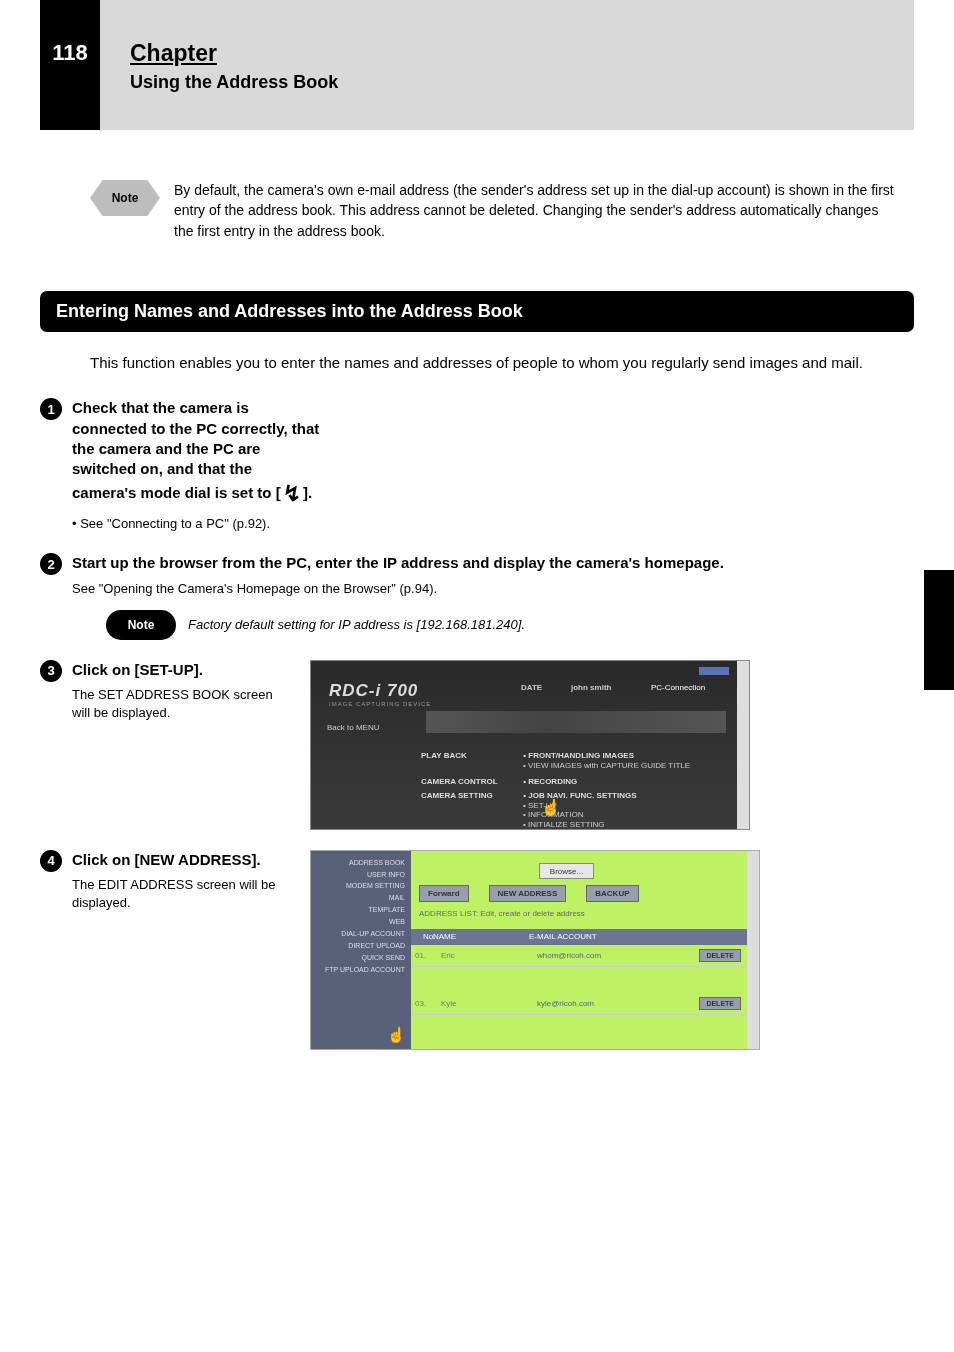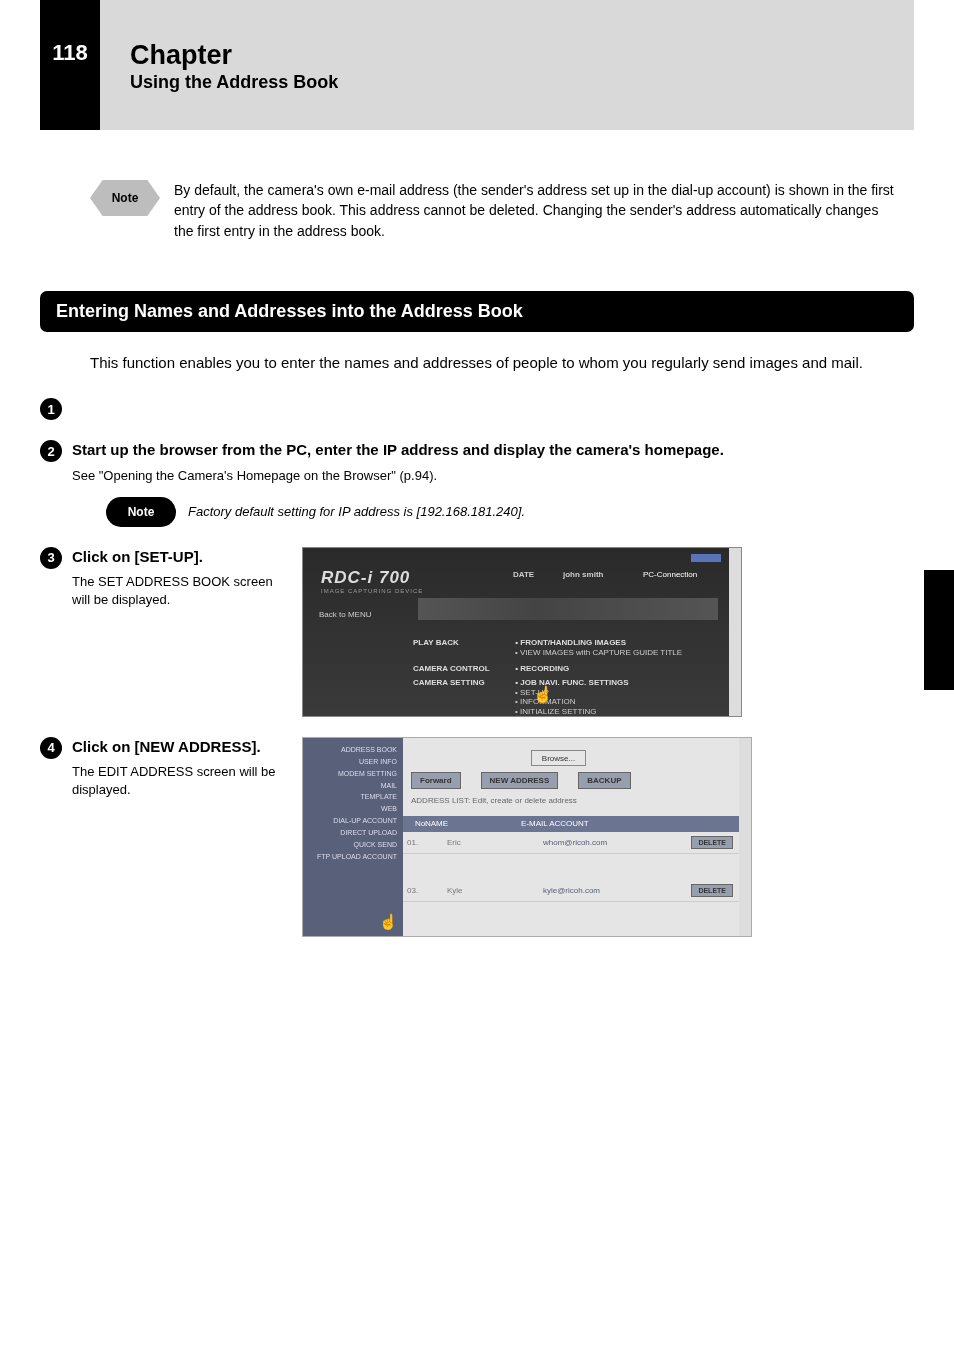--- a/index.html
+++ b/index.html
@@ -1,21 +1,21 @@
 <!DOCTYPE html>
 <html><head>
 <meta charset="utf-8">
 <style>
   * { box-sizing: border-box; margin: 0; padding: 0; }
   html, body { width: 954px; background: #fff; font-family: Arial, Helvetica, sans-serif; color: #000; }
   .page { width: 954px; padding: 0 40px 40px 40px; position: relative; }
   .top-gray { background: #d9d9d9; height: 130px; width: 100%; position: relative; }
   .top-black { position: absolute; left: 0; top: 0; width: 60px; height: 130px; background: #000; }
   .page-number { position: absolute; left: 0; top: 40px; width: 60px; text-align: center; color: #fff; font-weight: bold; font-size: 22px; }
-  .chapter-title { position: absolute; left: 90px; top: 40px; font-size: 27px; font-weight: bold; }
+  .chapter-title { position: absolute; left: 90px; top: 40px; font-size: 23px; font-weight: bold; text-decoration: underline; }
   .chapter-sub { position: absolute; left: 90px; top: 72px; font-size: 18px; font-weight: bold; }
   .section1 { margin-top: 50px; padding-left: 50px; padding-right: 20px; }
   .para { font-size: 15px; line-height: 1.5; }
   .row-note { display: flex; align-items: flex-start; margin-top: 18px; gap: 14px; }
   .hex-note {
     width: 70px; height: 36px; background: #bdbdbd;
     clip-path: polygon(18% 0, 82% 0, 100% 50%, 82% 100%, 18% 100%, 0 50%);
     display: flex; align-items: center; justify-content: center;
     font-size: 12px; font-weight: bold; flex-shrink: 0;
   }
@@ -24,21 +24,21 @@
   .intro2 { font-size: 15px; line-height: 1.5; margin-top: 20px; padding-left: 50px; }
   .steps { margin-top: 24px; }
   .step { display: flex; align-items: flex-start; margin-top: 20px; gap: 12px; }
   .step-left { width: 280px; flex-shrink: 0; display: flex; align-items: flex-start; gap: 10px; }
   .bullet {
     width: 22px; height: 22px; border-radius: 50%; background: #000; color: #fff;
     display: flex; align-items: center; justify-content: center; font-size: 13px; font-weight: bold; flex-shrink: 0;
   }
   .step-title { font-size: 15px; font-weight: bold; line-height: 1.35; }
   .step-desc { font-size: 13px; line-height: 1.4; margin-top: 6px; }
-  .step-right { flex: 1; }
+  .step-right { flex: 1; margin-left: 8px; }
   .pill-note {
     width: 70px; height: 30px; border-radius: 16px; background: #000; color: #fff;
     display: flex; align-items: center; justify-content: center;
     font-size: 12px; font-weight: bold; flex-shrink: 0;
   }
   .row-black-note { display: flex; align-items: center; gap: 12px; margin-top: 12px; margin-left: 34px; }
   .row-black-note .txt { font-size: 13px; font-style: italic; }
   .connect-icon { font-size: 22px; vertical-align: middle; margin: 0 2px; }
   .side-tab { position: absolute; right: 0; top: 570px; width: 30px; height: 120px; background: #000; }
   
@@ -53,35 +53,35 @@
   .shot1 .banner { position: absolute; left: 115px; top: 50px; width: 300px; height: 22px; background: linear-gradient(90deg,#555 0,#444 40%,#555 100%); }
   .shot1 .row { position: absolute; left: 110px; font-size: 8px; color: #ddd; font-weight: bold; }
   .shot1 .row .k { display: inline-block; width: 100px; }
   .shot1 .r1 { top: 90px; } .shot1 .r1b { top: 100px; left: 212px; position: absolute; font-size: 8px; }
   .shot1 .r2 { top: 116px; }
   .shot1 .r3 { top: 130px; }
   .shot1 .r3b { top: 140px; left: 212px; position: absolute; font-size: 8px; line-height: 1.2; }
   .shot1 .cursor { position: absolute; left: 230px; top: 137px; font-size: 16px; color: #fff; }
   .shot1 .en { position: absolute; top: 6px; right: 20px; width: 30px; height: 8px; background: #5a74b8; }
   
-  .shot2 { width: 450px; height: 200px; background: #e5e5e5; position: relative; border: 1px solid #aaa; font-size: 8px; color: #333; }
+  .shot2 { width: 450px; height: 200px; background: #bef264; position: relative; border: 1px solid #aaa; font-size: 8px; color: #333; }
   .shot2 .side { position: absolute; left: 0; top: 0; bottom: 0; width: 100px; background: #59607a; color: #dde; font-size: 7px; text-align: right; padding: 6px 6px 0 0; line-height: 1.7; }
   .shot2 .side div { white-space: nowrap; }
   .shot2 .main { position: absolute; left: 100px; right: 12px; top: 0; bottom: 0; }
   .shot2 .scroll { position: absolute; right: 0; top: 0; bottom: 0; width: 12px; background: #ddd; }
   .shot2 .browse { position: absolute; left: 128px; top: 12px; width: 55px; height: 16px; background: #e6e6e6; border: 1px solid #888; font-size: 8px; text-align: center; line-height: 15px; }
   .shot2 .btnrow { position: absolute; top: 34px; left: 0; right: 0; display: flex; gap: 20px; padding-left: 8px; }
   .shot2 .btn { background: #979faf; border: 1px solid #666; padding: 3px 8px; font-size: 8px; font-weight: bold; color: #333; }
   .shot2 .caption { position: absolute; top: 58px; left: 8px; font-size: 8px; color: #666; }
   .shot2 .thead { position: absolute; top: 78px; left: 0; right: 0; height: 16px; background: #6b7490; color: #fff; font-size: 8px; display: flex; }
   .shot2 .thead div:nth-child(1){ width: 22px; padding-left: 12px; line-height: 16px; }
   .shot2 .thead div:nth-child(2){ width: 96px; line-height: 16px; }
   .shot2 .thead div:nth-child(3){ flex: 1; line-height: 16px; }
   .shot2 .trow { position: absolute; left: 0; right: 0; height: 22px; display: flex; align-items: center; border-bottom: 1px solid #ccc; }
-  .shot2 .trow div:nth-child(1){ width: 44px; padding-left: 4px; color: #777; }
+  .shot2 .trow div:nth-child(1){ width: 30px; padding-left: 4px; color: #777; }
   .shot2 .trow div:nth-child(2){ width: 96px; color: #777; }
   .shot2 .trow div:nth-child(3){ flex: 1; color: #59607a; }
   .shot2 .del { background: #979faf; border: 1px solid #666; padding: 2px 6px; font-size: 7px; font-weight: bold; margin-right: 6px; }
   .shot2 .tr1 { top: 94px; } .shot2 .tr2 { top: 118px; } .shot2 .tr3 { top: 142px; }
   .shot2 .cursor2 { position: absolute; left: 76px; bottom: 5px; font-size: 15px; color: #000; }
 </style>
 </head>
 <body>
 
 <div class="page">
@@ -103,20 +103,26 @@
 
   <div class="black-bar">Entering Names and Addresses into the Address Book</div>
 
   <p class="intro2">This function enables you to enter the names and addresses of people to whom you regularly send images and mail.</p>
 
   <div class="steps">
 
     <div class="step">
       <div class="step-left">
         <div class="bullet">1</div>
+        <div>
+          <div class="step-title">
+            <span>Check that the camera is connected to the PC correctly, that the camera and the PC are switched on, and that the camera's mode dial is set to [</span><span class="connect-icon">↯</span><span>].</span>
+          </div>
+          <div class="step-desc">• See "Connecting to a PC" (p.92).</div>
+        </div>
       </div>
       <div class="step-right"></div>
     </div>
 
     <div class="step">
       <div class="step-left" style="width: 100%;">
         <div class="bullet">2</div>
         <div style="flex:1;">
           <div class="step-title">Start up the browser from the PC, enter the IP address and display the camera's homepage.</div>
           <div class="step-desc">See "Opening the Camera's Homepage on the Browser" (p.94).</div>

